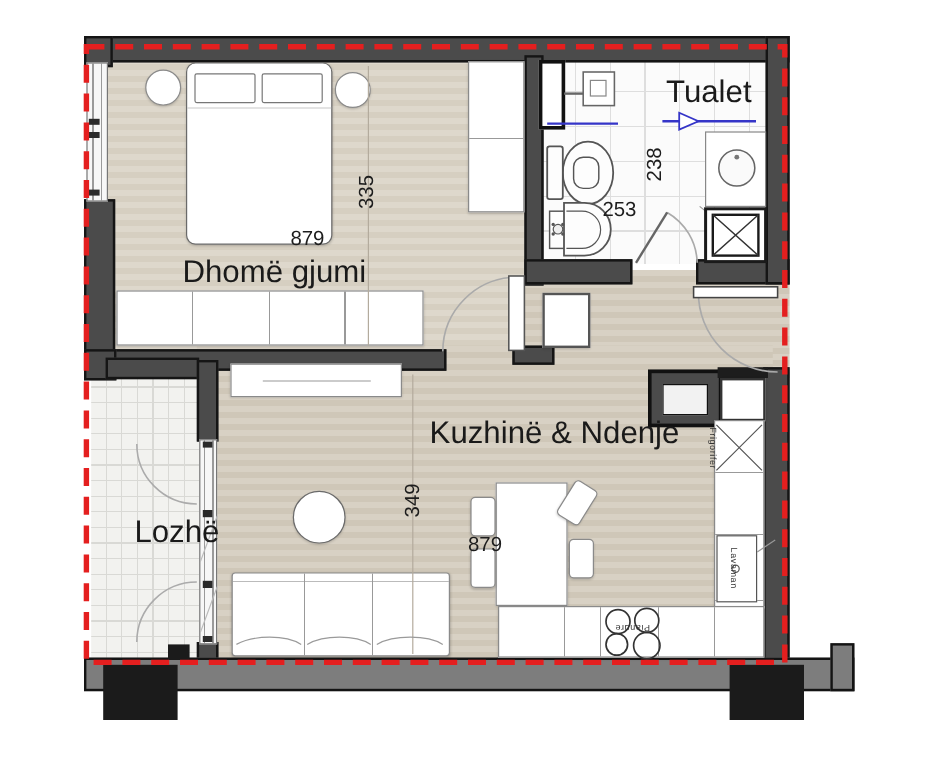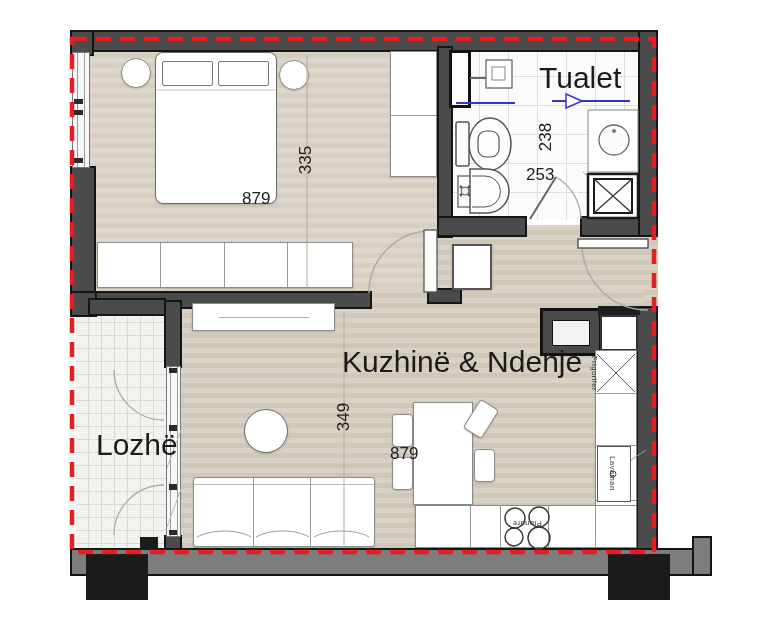--- a/index.html
+++ b/index.html
@@ -10,21 +10,21 @@
   .wood1{background:repeating-linear-gradient(180deg,#ded8cc 0 5px,#d6cfc1 5px 10px);}
   .wood2{background:repeating-linear-gradient(180deg,#d8d1c4 0 5px,#cfc7b8 5px 10px);}
   .tile-big{background-color:#fbfbfb;
     background-image:repeating-linear-gradient(90deg,transparent 0 28px,#dedede 28px 29px),
                      repeating-linear-gradient(180deg,transparent 0 28px,#dedede 28px 29px);}
   .tile-small{background-color:#f2f2ef;
     background-image:repeating-linear-gradient(90deg,transparent 0 12px,#d9d9d5 12px 13px),
                      repeating-linear-gradient(180deg,transparent 0 12px,#d9d9d5 12px 13px);}
   .furn{background:#ffffff;border:1px solid #8a8a8a;box-shadow:0 1px 2px rgba(0,0,0,.18);}
   .glaz{background:#f7f7f7;border:1px solid #777;}
-  .room-label{position:absolute;font-size:30px;color:#1a1a1a;white-space:nowrap;}
+  .room-label{position:absolute;font-size:26px;color:#1a1a1a;white-space:nowrap;padding-left:16px;}
   .dim{position:absolute;font-size:17px;color:#1d1d1d;white-space:nowrap;}
   .dim.vert{width:40px;text-align:center;transform:rotate(-90deg);}
   .mini{position:absolute;font-size:7.5px;color:#333;width:44px;text-align:center;
         letter-spacing:.5px;white-space:nowrap;}
   svg{position:absolute;left:0;top:0;}
 </style>
 </head>
 <body>
 
 <div id="plan">
@@ -185,27 +185,28 @@
       <rect x="169" y="484" width="8" height="6"></rect>
         <rect x="169" y="530" width="8" height="5"></rect>
       <rect x="74" y="99" width="9" height="5"></rect>
         <rect x="74" y="110" width="9" height="5"></rect>
       <rect x="74" y="158" width="9" height="5"></rect>
     </g>
 
     <path d="M72,39 H654 V552 H72 Z" fill="none" stroke="#e41f1f" stroke-width="4.5" stroke-dasharray="15 9"></path>
   </svg>
 
+  <div class="room-label" style="left:136px;top:211px;">Dhomë gjumi</div>
   <div class="room-label" style="left:539px;top:61px;">Tualet</div>
   <div class="room-label" style="left:342px;top:345px;">Kuzhinë &amp; Ndenje</div>
   <div class="room-label" style="left:96px;top:428px;">Lozhë</div>
 
   <div class="dim" style="left:242px;top:189px;">879</div>
   <div class="dim vert" style="left:286px;top:150px;">335</div>
-  <div class="dim" style="left:526px;top:165px;">253</div>
+  <div class="dim" style="left:502px;top:165px;">253</div>
   <div class="dim vert" style="left:526px;top:127px;">238</div>
   <div class="dim" style="left:390px;top:444px;">879</div>
   <div class="dim vert" style="left:324px;top:407px;">349</div>
 
   <div class="mini" style="left:572px;top:369px;transform:rotate(90deg);">Frigorifer</div>
   <div class="mini" style="left:590px;top:469px;transform:rotate(90deg);">Lavaman</div>
   <div class="mini" style="left:505px;top:519px;transform:rotate(180deg);">Pianure</div>
 
 </div>
 

